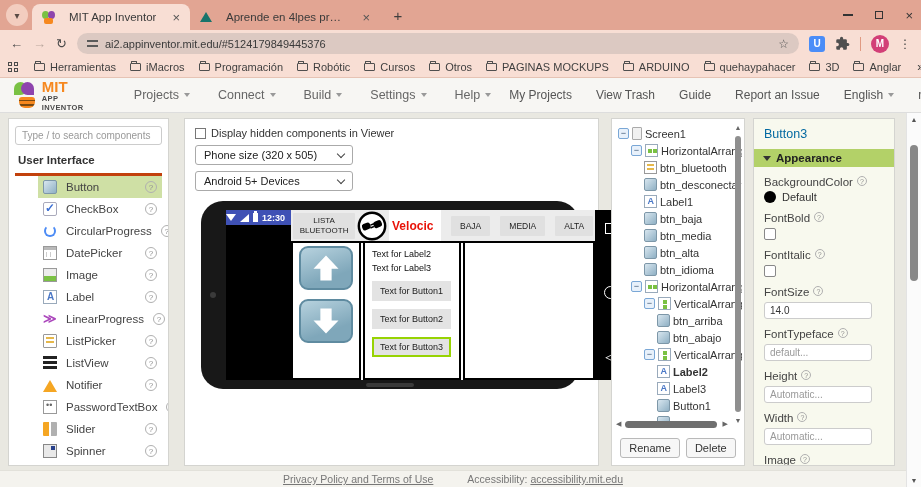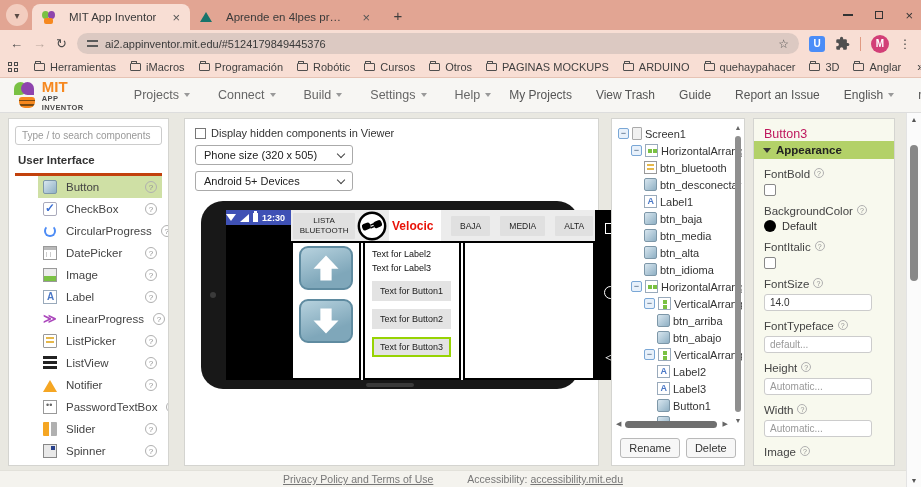--- a/index.html
+++ b/index.html
@@ -191,21 +191,21 @@
   .tree-vscroll .thumb { position:absolute; left:2px; width:6px; top:12px; height:276px; background:#8f8f8f; border-radius:3px; }
   .tree-hscroll { position:absolute; left:4px; right:16px; bottom:36px; height:10px; display:flex; align-items:center; }
   .tree-hscroll .a { font-size:7px; color:#666; }
   .tree-hscroll .track { flex:1; margin:0 2px; height:7px; position:relative; }
   .tree-hscroll .thumb { position:absolute; left:2px; right:4px; top:0; height:7px; background:#6f6f6f; border-radius:4px; }
   .tree-btns { position:absolute; left:0; right:0; bottom:7px; display:flex; justify-content:center; gap:6px; }
   .tree-btn { font-size:11px; color:#333; background:#f7f7f7; border:1px solid #b9b9b9; border-radius:3px; padding:3px 8px; }
 
   
   .props { width:142px; flex:0 0 auto; margin-left:8px; background:#f8f9ee; padding:8px 10px; overflow:hidden; }
-  .prop-title { font-size:12.5px; color:#be185d; }
+  .prop-title { font-size:12.5px; color:#0369a1; padding-bottom:8px; }
   .prop-section { margin:0 -10px; background:#b3d168; font-size:11.5px; font-weight:bold; color:#222;
     padding:3px 9px; display:flex; align-items:center; gap:5px; }
   .tri-dark { width:0; height:0; border-left:4px solid transparent; border-right:4px solid transparent; border-top:5px solid #333; }
   .pfield { margin-top:9px; }
   .pf-name { font-size:11.5px; color:#444; display:flex; align-items:flex-start; gap:2px; }
   .pf-name .qmark { margin-left:2px; width:10px; height:10px; font-size:7px; }
   .pf-colorrow { display:flex; align-items:center; gap:6px; margin-top:3px; font-size:11px; color:#333; }
   .colordot { width:12px; height:12px; border-radius:50%; background:#000; }
   .pf-check { width:12px; height:12px; border:1px solid #888; background:#fff; border-radius:2px; margin-top:4px; }
   .pf-input { margin-top:4px; width:108px; height:17px; background:#fff; border:1px solid #ccc; border-radius:3px;
@@ -589,21 +589,21 @@
           </div>
           <div class="trow" style="padding-left: 39px;">
             <span class="tic tic-button"></span>
             <span class="t-label">btn_abajo</span>
           </div>
           <div class="trow" style="padding-left: 26px;">
             <span class="collapser">−</span>
             <span class="tic tic-arrangement-v"></span>
             <span class="t-label">VerticalArrangemen</span>
           </div>
-          <div class="trow" style="padding-left: 39px;">
+          <div class="trow" style="padding-left: 39px; font-weight: bold;">
             <span class="tic tic-label"></span>
             <span class="t-label">Label2</span>
           </div>
           <div class="trow" style="padding-left: 39px;">
             <span class="tic tic-label"></span>
             <span class="t-label">Label3</span>
           </div>
           <div class="trow" style="padding-left: 39px;">
             <span class="tic tic-button"></span>
             <span class="t-label">Button1</span>
@@ -633,34 +633,34 @@
 
     <div class="panel props">
       <div class="prop-title">Button3</div>
       <div class="prop-section">
         <span class="tri-dark"></span>
         <span>Appearance</span>
       </div>
       <div id="prop-fields">
           <div class="pfield">
             <div class="pf-name">
-              <span>FontBold</span>
-              <span class="qmark">?</span>
-            </div>
-            <div class="pf-check"></div>
-          </div>
-          <div class="pfield">
-            <div class="pf-name">
               <span>BackgroundColor</span>
               <span class="qmark">?</span>
             </div>
             <div class="pf-colorrow">
               <span class="colordot"></span>
               <span>Default</span>
             </div>
+          </div>
+          <div class="pfield">
+            <div class="pf-name">
+              <span>FontBold</span>
+              <span class="qmark">?</span>
+            </div>
+            <div class="pf-check"></div>
           </div>
           <div class="pfield">
             <div class="pf-name">
               <span>FontItalic</span>
               <span class="qmark">?</span>
             </div>
             <div class="pf-check"></div>
           </div>
           <div class="pfield">
             <div class="pf-name">

